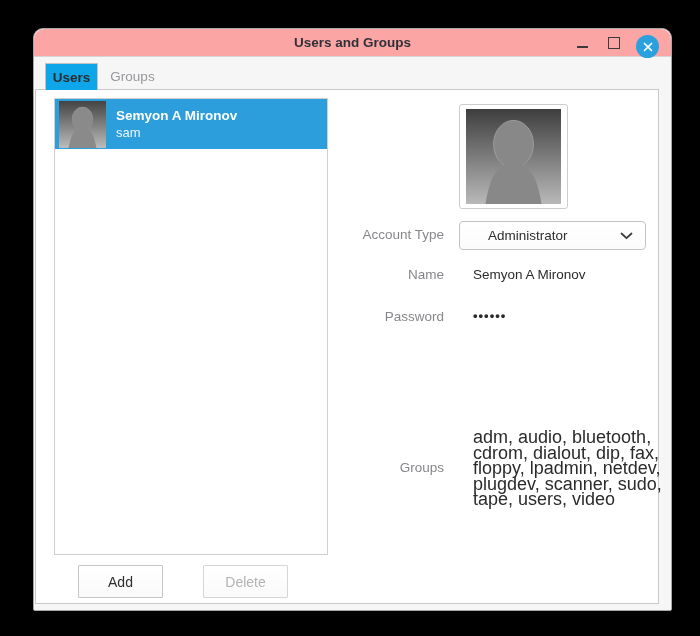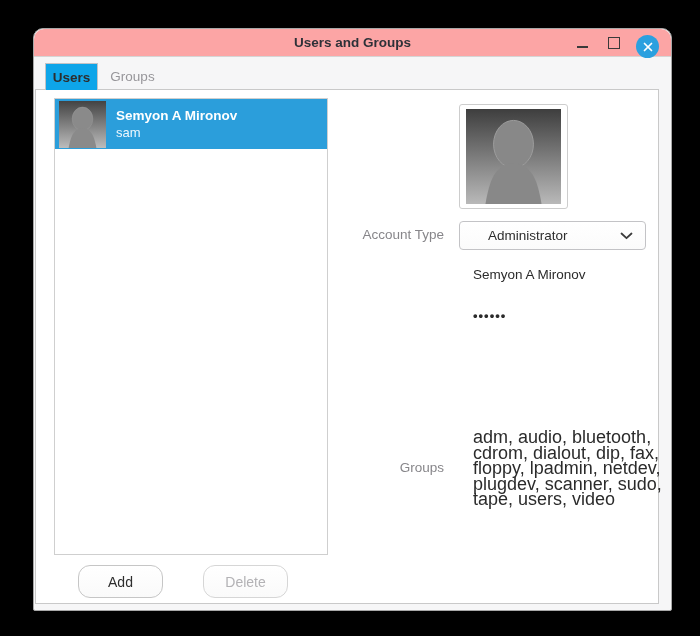--- a/index.html
+++ b/index.html
@@ -108,21 +108,21 @@
   }
   .groups-text {
     position:absolute; left:437px; top:340px; width:190px;
     font-size:18px; line-height:15.5px; color:#2b2b2b;
     white-space:pre-line;
   }
   
   .btn {
     position:absolute; top:475px; width:85px; height:33px;
     background:linear-gradient(#ffffff,#fafafa);
-    border:1px solid #c6c6c6; border-radius:12px;
+    border:1px solid #c6c6c6; border-radius:1px;
     display:flex; align-items:center; justify-content:center;
     font-size:14px; color:#2e2e2e;
   }
   .btn-add { left:42px; }
   .btn-delete { left:167px; color:#b3b2b5; border-color:#d6d6d6;text-align:center; }
 </style>
 </head>
 <body>
 
 <div class="window">
@@ -185,22 +185,24 @@
     <div class="field-label" style="top:137px;">Account Type</div>
     <div class="dropdown">
       <span>Administrator</span>
       <span class="chev">
         <svg width="13" height="8" viewBox="0 0 13 8">
           <polyline points="1.5,1.5 6.5,6.2 11.5,1.5" fill="none" stroke="#3c3c3c" stroke-width="1.8" stroke-linecap="round" stroke-linejoin="round"></polyline>
         </svg>
       </span>
     </div>
 
+    <div class="field-label" style="top:177px;">Name</div>
     <div class="value-text" style="top:177px;">Semyon A Mironov</div>
 
+    <div class="field-label" style="top:219px;">Password</div>
     <div class="password-dots" style="top:218px;">••••••</div>
 
     <div class="field-label" style="top:370px;">Groups</div>
     <div class="groups-text">adm, audio, bluetooth,
 cdrom, dialout, dip, fax,
 floppy, lpadmin, netdev,
 plugdev, scanner, sudo,
 tape, users, video</div>
 
     <div class="btn btn-add">

